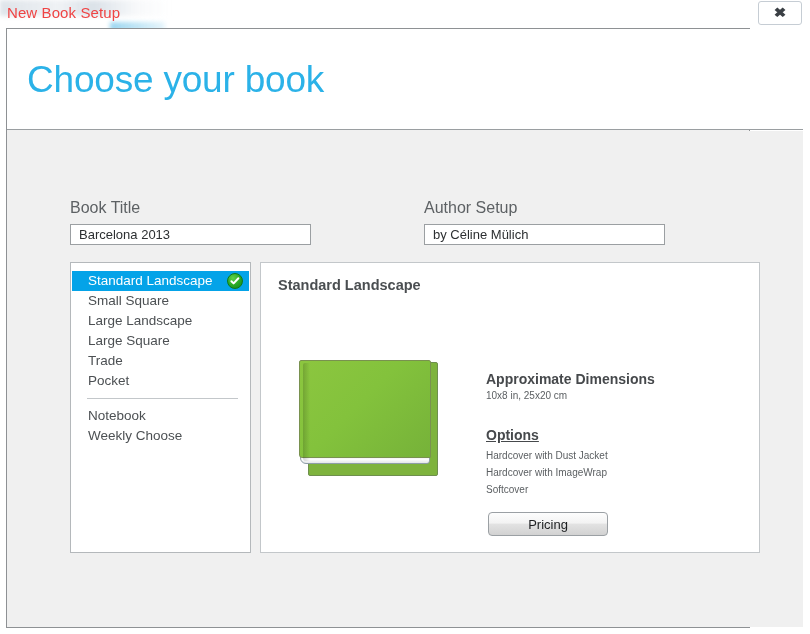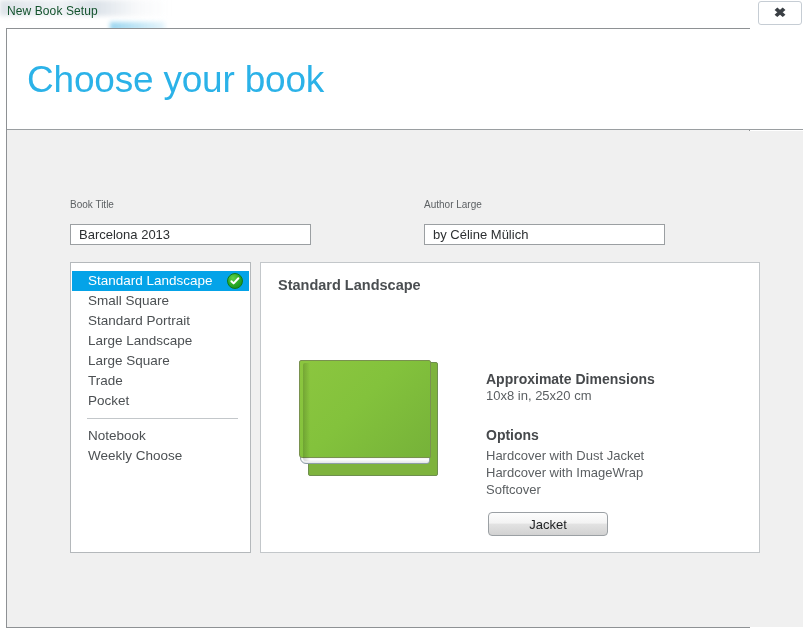--- a/index.html
+++ b/index.html
@@ -36,22 +36,22 @@
   .titlebar-bg-smudge2 {
     position: absolute;
     left: 110px; top: 22px;
     width: 55px; height: 9px;
     background: linear-gradient(90deg, rgba(120,200,235,.75), rgba(160,215,240,.25));
     filter: blur(2.2px);
   }
   .window-title {
     position: absolute;
     left: 7px; top: 4px;
-    font-size: 12px;
-    color: #14532d;
+    font-size: 15px;
+    color: #ef4444;
     letter-spacing: .1px;
     white-space: nowrap;
     text-align: right;
   }
   .close-button {
     position: absolute;
     right: 8px; top: 1px;
     width: 44px; height: 24px;
     border: 1px solid #c6cdd4;
     border-radius: 3px;
@@ -102,21 +102,21 @@
   .dialog-body {
     position: absolute;
     left: 0; top: 102px;
     width: 796px; height: 496px;
     background: #f0f0f0;
   }
 
   
   .field-label {
     position: absolute;
-    font-size: 10px;
+    font-size: 16px;
     color: #5d6164;
     white-space: nowrap;
   }
   .text-input {
     position: absolute;
     height: 21px;
     border: 1px solid #9b9fa2;
     background: #ffffff;
     box-sizing: border-box;
     font-family: "Liberation Sans", sans-serif;
@@ -223,28 +223,28 @@
   }
 
   .spec-block { position: absolute; left: 225px; }
   .spec-heading {
     font-size: 14px;
     font-weight: bold;
     color: #46494c;
     white-space: nowrap;
   }
   .spec-line {
-    font-size: 13px;
+    font-size: 10px;
     color: #5b5f62;
     white-space: nowrap;
     line-height: 17px;
   }
   #dimensions-block { top: 108px; }
   #options-block { top: 164px; }
-  #options-block .spec-heading { margin-bottom: 4px; }
+  #options-block .spec-heading { margin-bottom: 4px; text-decoration: underline; }
 
   
   .btn {
     position: absolute;
     font-family: "Liberation Sans", sans-serif;
     font-size: 13px;
     color: #1d1f21;
     background: linear-gradient(180deg,#fdfdfd 0%,#f3f3f3 45%,#e2e2e2 52%,#d2d2d2 100%);
     border: 1px solid #9ba0a4;
     border-radius: 4px;
@@ -275,39 +275,36 @@
 
   <div class="dialog-header">
     <div class="dialog-heading">Choose your book</div>
   </div>
 
   <div class="dialog-body">
 
     <div class="field-label" id="book-title-label">Book Title</div>
     <input class="text-input" id="book-title-input" type="text" value="Barcelona 2013" style="">
 
-    <div class="field-label" id="author-name-label">Author Large</div>
+    <div class="field-label" id="author-name-label">Author Setup</div>
     <input class="text-input" id="author-name-input" type="text" value="by Céline Mülich" style="">
 
     <div class="listbox">
       <div class="list-item selected">
         <span>Standard Landscape</span>
         <span class="check-badge">
           <svg width="12" height="12" viewBox="0 0 12 12">
             <path d="M2.4 6.2 L4.6 8.4 L9.4 3.3" stroke="#ffffff" stroke-width="2" fill="none" stroke-linecap="round" stroke-linejoin="round"></path>
           </svg>
         </span>
       </div>
       <div class="list-item">
         <span>Small Square</span>
       </div>
       <div class="list-item">
-        <span>Standard Portrait</span>
-      </div>
-      <div class="list-item">
         <span>Large Landscape</span>
       </div>
       <div class="list-item">
         <span>Large Square</span>
       </div>
       <div class="list-item">
         <span>Trade</span>
       </div>
       <div class="list-item">
         <span>Pocket</span>
@@ -339,17 +336,17 @@
         <div class="spec-line">10x8 in, 25x20 cm</div>
       </div>
 
       <div class="spec-block" id="options-block">
         <div class="spec-heading">Options</div>
         <div class="spec-line">Hardcover with Dust Jacket</div>
         <div class="spec-line">Hardcover with ImageWrap</div>
         <div class="spec-line">Softcover</div>
       </div>
 
-      <button class="btn" id="pricing-button">Jacket</button>
+      <button class="btn" id="pricing-button">Pricing</button>
     </div>
 
   </div>
 </div>
 
 </body></html>

